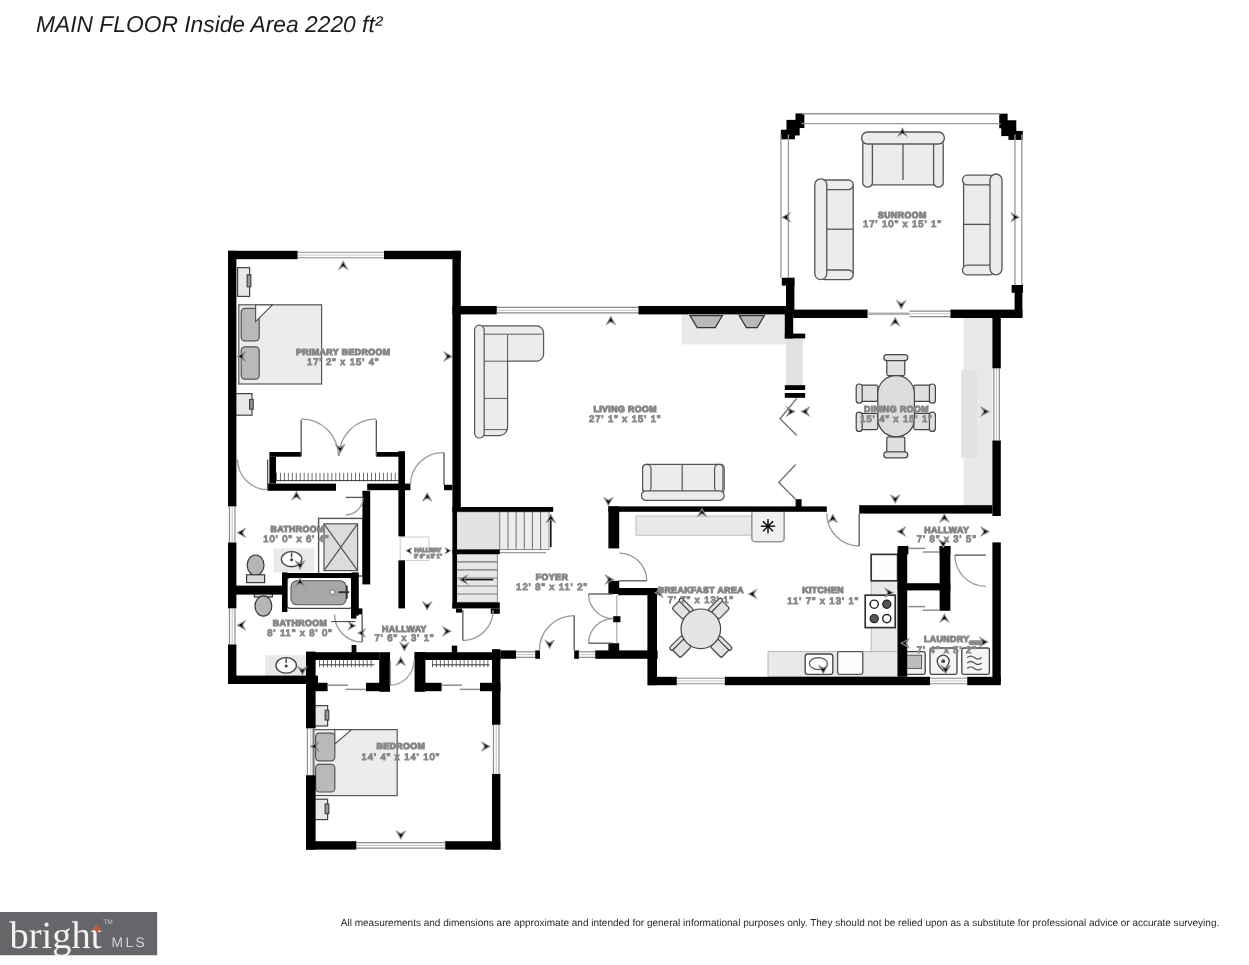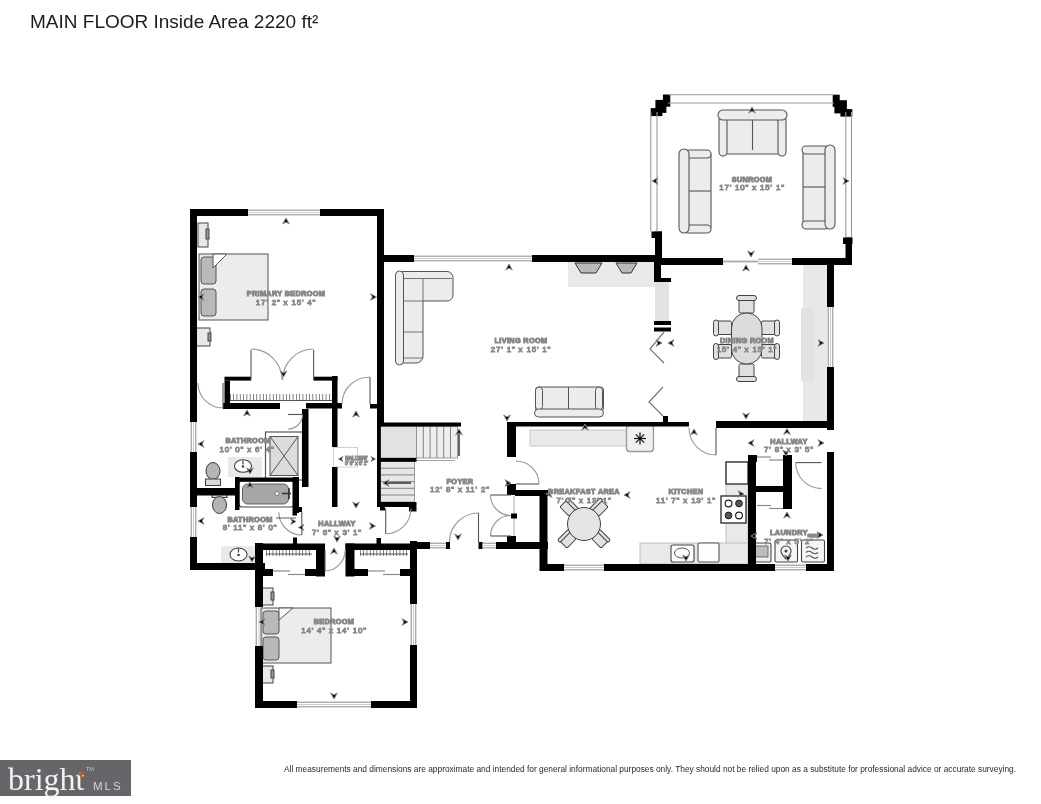--- a/index.html
+++ b/index.html
@@ -1,17 +1,17 @@
 <!DOCTYPE html>
 <html><head>
 <meta charset="utf-8">
 <style>
 html,body{margin:0;padding:0;background:#fff;width:1041px;height:804px;overflow:hidden;}
 body{font-family:"Liberation Sans",sans-serif;position:relative;-webkit-font-smoothing:antialiased;}
-#title{position:absolute;left:30px;top:11px;font-size:19px;color:#1c1c1c;}
+#title{position:absolute;left:30px;top:11px;font-size:19px;color:#1c1c1c;font-style:italic;}
 #logo{position:absolute;left:0;top:760px;width:131px;height:36px;background:#66666a;}
 #logo .b{position:absolute;left:8px;top:1px;color:#f2f2f0;font-family:"Liberation Serif",serif;font-size:32px;}
 #logo .m{position:absolute;left:93px;top:20px;color:#d2d2d2;font-size:11.5px;letter-spacing:2px;text-align:right;}
 #logo .s{position:absolute;left:75px;top:6px;color:#bf5b3b;font-size:14px;}
 #logo .tm{position:absolute;left:86px;top:6px;color:#c4c4c4;font-size:5.5px;}
 #disc{position:absolute;left:284px;top:764px;font-size:8.35px;color:#2a2a2a;white-space:nowrap;text-align:right;}
 svg{position:absolute;left:0;top:0;}
 text{font-family:"Liberation Sans",sans-serif;}
 .rn{font-weight:bold;font-size:7.3px;fill:#333;letter-spacing:.35px;}
 .rd{font-size:7.9px;fill:#4a4a4a;letter-spacing:.85px;}

